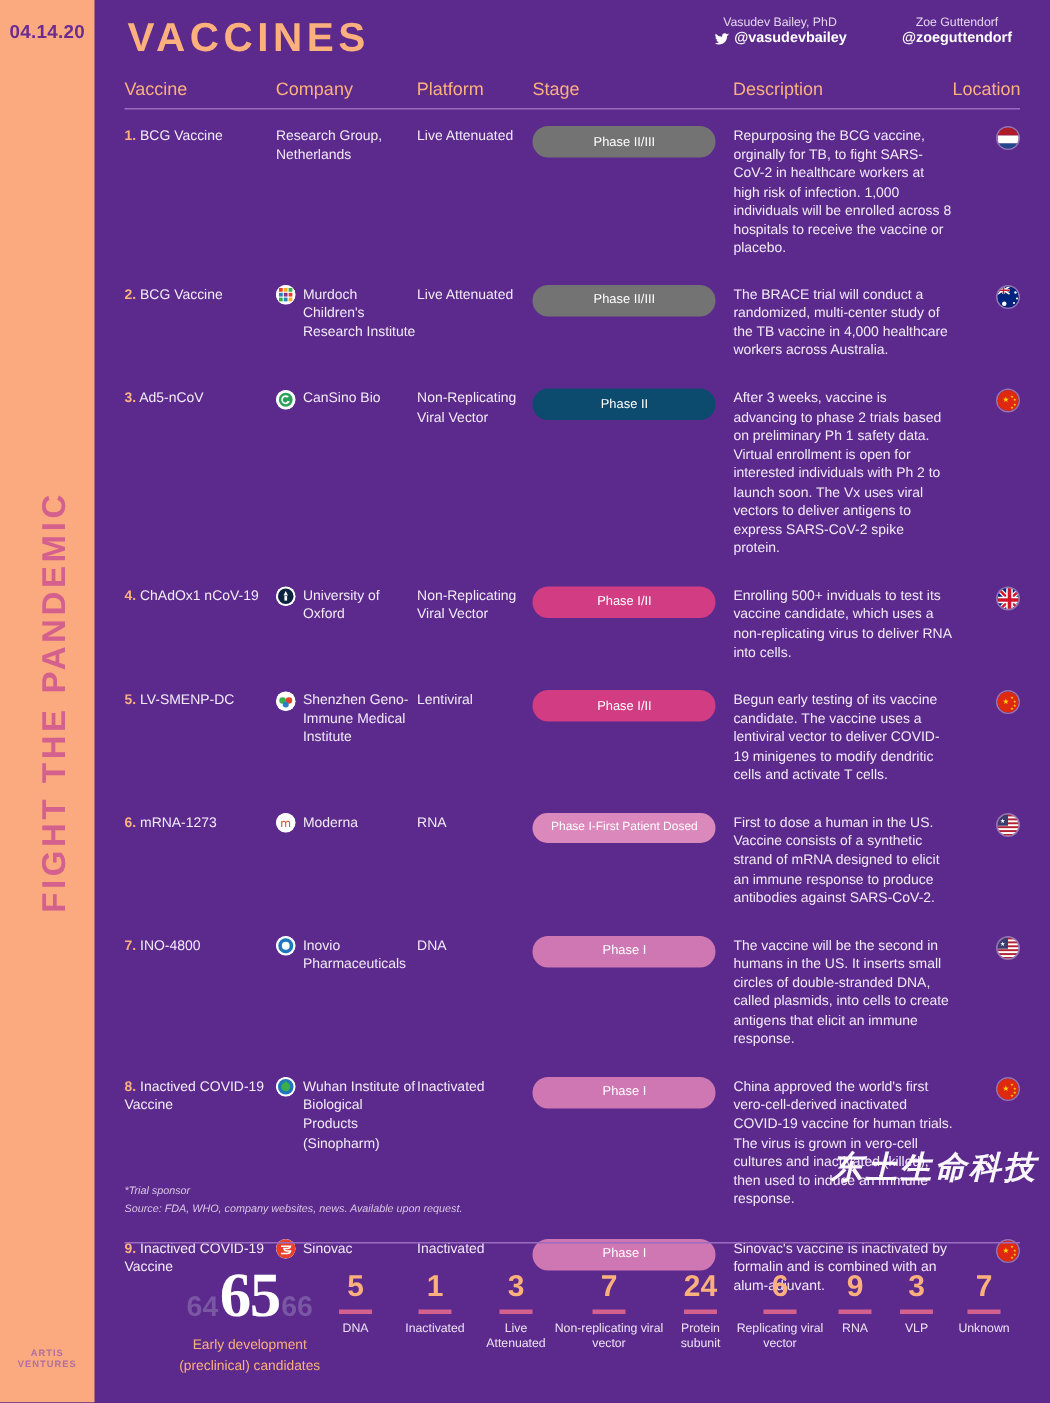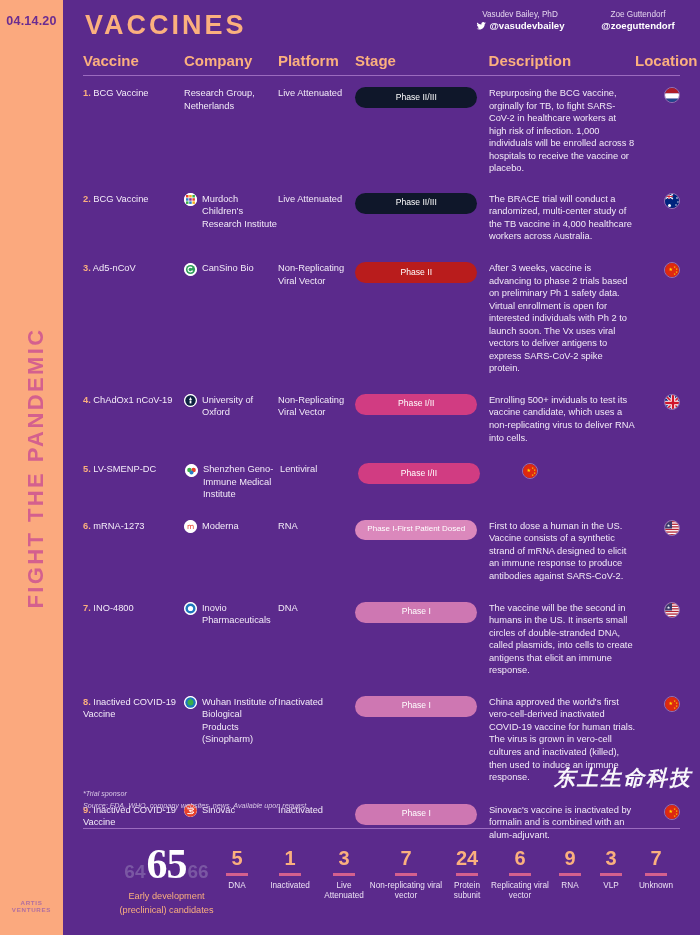--- a/index.html
+++ b/index.html
@@ -66,21 +66,21 @@
 
   
   .table { position: absolute; left: 63px; top: 48px; right: 0; }
   .thead {
     display: flex; align-items: center;
     padding: 4px 0 6px 0;
     border-bottom: 1.2px solid #9B6BBF;
     margin: 0 20px 0 20px;
   }
   .thead > div {
-    font-size: 15px; font-weight: bold; color: #FBB07E;
+    font-size: 12px; font-weight: normal; color: #FBB07E;
   }
   .c-vaccine  { width: 102px; }
   .c-company  { width: 95px; }
   .c-platform { width: 78px; }
   .c-stage    { width: 135px; }
   .c-desc     { width: 148px; }
   .c-loc      { width: 45px; text-align: right; }
 
   .row {
     display: flex; align-items: flex-start;
@@ -101,22 +101,22 @@
   .company-name { line-height: 1.35; }
 
   .pill {
     display: inline-block; text-align: center;
     border-radius: 999px;
     font-size: 8.6px; color: #FFFFFF;
     padding: 4.5px 0 5px 0;
     width: 122px;
     white-space: nowrap;
   }
-  .pill.p23  { background: #0f172a; }
-  .pill.p2   { background: #b91c1c; }
+  .pill.p23  { background: #737373; }
+  .pill.p2   { background: #0c4a6e; }
   .pill.p12  { background: #D13C82; }
   .pill.p1fp { background: #DB88BC; font-size: 8px; border-radius: 10px; }
   .pill.p1   { background: #CE77B2; }
 
   .flag {
     width: 16px; height: 16px; border-radius: 50%;
     display: inline-block; overflow: hidden;
     border: .5px solid rgba(255,255,255,.35);
     margin-left: auto;
   }
@@ -381,20 +381,21 @@
                 <circle cx="6.5" cy="8.6" r="2" fill="#2C7FC4"></circle>
               </svg>
           </span>
           <span class="company-name">Shenzhen Geno-Immune Medical Institute</span>
         </div>
       </div>
       <div class="cell c-platform">Lentiviral</div>
       <div class="cell c-stage">
         <span class="pill p12">Phase I/II</span>
       </div>
+      <div class="cell c-desc">Begun early testing of its vaccine candidate. The vaccine uses a lentiviral vector to deliver COVID-19 minigenes to modify dendritic cells and activate T cells.</div>
       <div class="cell c-loc loc-cell">
         <span class="flag">
           <svg viewBox="0 0 16 16" width="16" height="16">
               <rect width="16" height="16" fill="#DE2910"></rect>
               <text x="3.4" y="8" font-size="5" fill="#FFDE00">★</text>
               <text x="8.5" y="5" font-size="2.6" fill="#FFDE00">★</text>
               <text x="10.4" y="7.4" font-size="2.6" fill="#FFDE00">★</text>
               <text x="10.4" y="10.4" font-size="2.6" fill="#FFDE00">★</text>
               <text x="8.5" y="12.4" font-size="2.6" fill="#FFDE00">★</text>
             </svg>

